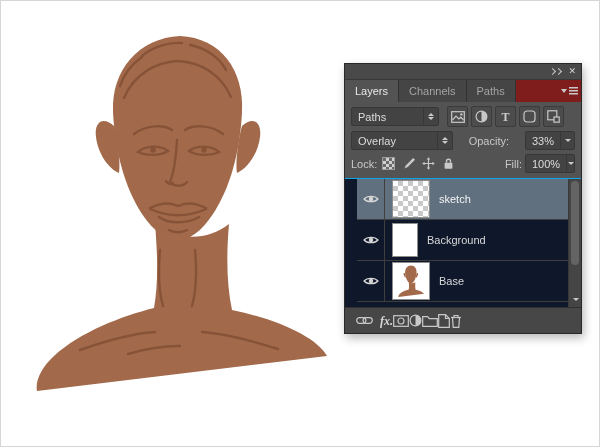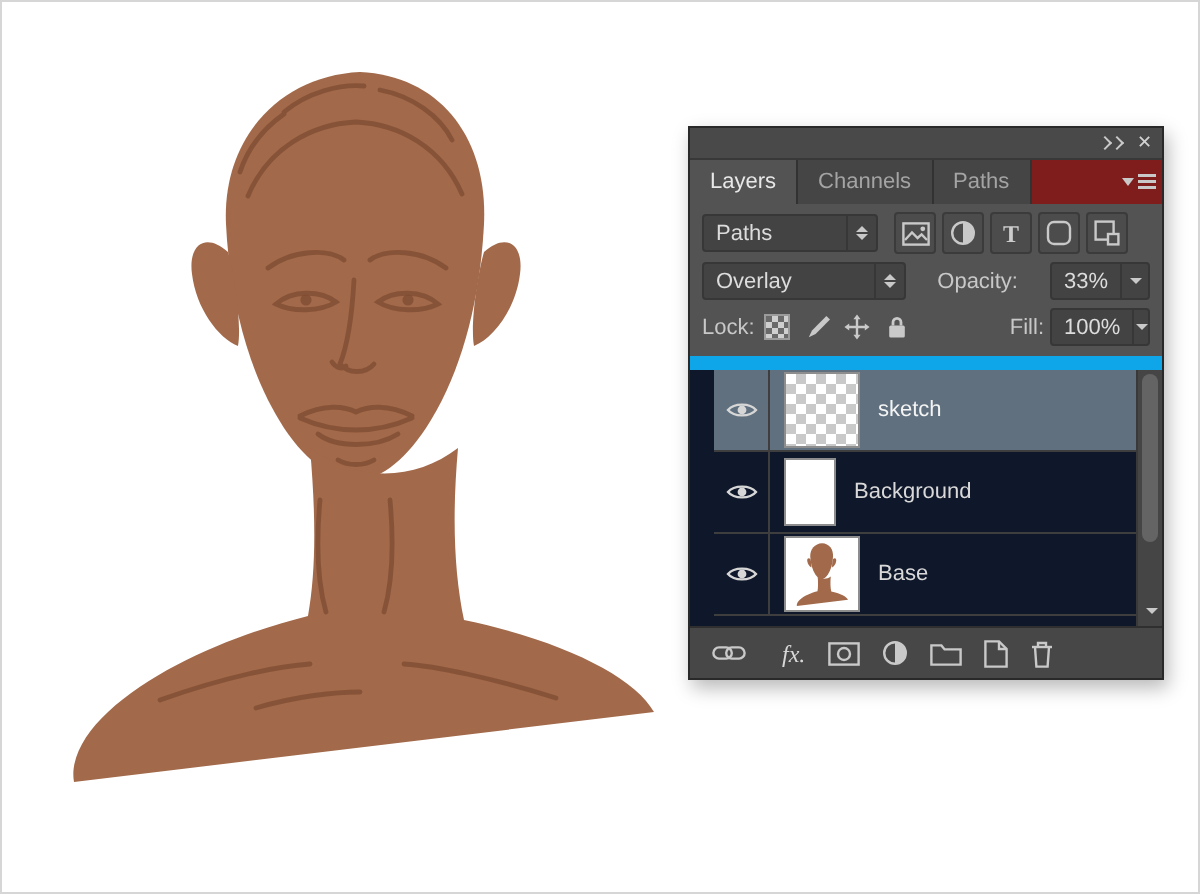--- a/index.html
+++ b/index.html
@@ -44,40 +44,40 @@
   .filter-row{gap:3px;padding-bottom:2px;}
   .filter-btn{width:19px;height:19px;display:flex;align-items:center;justify-content:center;background:#4c4c4c;border:1px solid #3b3b3b;border-radius:2px;cursor:pointer;}
   .type-glyph{font-family:"Liberation Serif", serif;font-weight:bold;font-size:12px;color:#cccccc;line-height:1;}
 
   .blend-row{gap:16px;padding-top:2px;padding-bottom:3px;}
   .blend-combo{width:114px;}
   .small-combo{width:50px;}
   .rlabel{color:#c8c8c8;}
   .push{margin-left:auto;text-align:right;}
 
-  .lock-row{gap:3px;padding-top:1px;padding-bottom:5px;border-bottom:7px solid #0ea5e9;}
+  .lock-row{gap:3px;padding-top:1px;padding-bottom:5px;border-bottom:1px solid #0ea5e9;}
   .lock-btn{width:17px;height:17px;display:flex;align-items:center;justify-content:center;cursor:pointer;}
   .mini-checker{width:11px;height:11px;border:1px solid #9b9b9b;background-color:#6a6a6a;background-image:linear-gradient(45deg,#cfcfcf 25%,transparent 25%,transparent 75%,#cfcfcf 75%),linear-gradient(45deg,#cfcfcf 25%,transparent 25%,transparent 75%,#cfcfcf 75%);background-size:6px 6px;background-position:0 0,3px 3px;}
 
   .layers{position:relative;background:#0f172a;height:128px;padding-left:12px;}
   .layer-row{display:flex;align-items:center;height:40px;border-bottom:1px solid #3e3e3e;padding-right:14px;cursor:pointer;}
   .layer-row.selected{background:#60707f;}
   .eye-cell{width:27px;align-self:stretch;display:flex;align-items:center;justify-content:center;border-right:1px solid #3e3e3e;cursor:pointer;}
   .thumb{margin-left:7px;box-sizing:border-box;flex:0 0 auto;}
   .thumb.checker{width:38px;height:38px;border:1px solid #8d8d8d;background-color:#ffffff;background-image:linear-gradient(45deg,#c9c9c9 25%,transparent 25%,transparent 75%,#c9c9c9 75%),linear-gradient(45deg,#c9c9c9 25%,transparent 25%,transparent 75%,#c9c9c9 75%);background-size:10px 10px;background-position:0 0,5px 5px;}
   .thumb.figure{width:38px;height:38px;border:1px solid #8d8d8d;background:#ffffff;display:flex;align-items:center;justify-content:center;overflow:hidden;}
   .thumb.whitebg{width:26px;height:34px;border:1px solid #8d8d8d;background:#ffffff;}
   .layer-name{margin-left:9px;color:#d9d9d9;white-space:nowrap;}
   .layer-row.selected .layer-name{color:#f4f4f4;}
 
   .scrollbar{position:absolute;top:0;right:0;bottom:0;width:13px;background:#454545;border-left:1px solid #393939;box-sizing:border-box;}
   .sb-thumb{position:absolute;top:2px;left:2px;width:8px;height:84px;background:#646464;border-radius:4px;cursor:pointer;}
   .sb-down{position:absolute;bottom:2px;left:0;width:13px;height:11px;display:flex;align-items:center;justify-content:center;cursor:pointer;}
 
-  .bottombar{height:25px;background:#474747;border-top:1px solid #2f2f2f;display:flex;align-items:center;gap:11px;padding:0 11px;}
+  .bottombar{height:25px;background:#474747;border-top:1px solid #2f2f2f;display:flex;align-items:center;gap:0;padding:0 11px;font-weight:bold;}
   .bb-icon{display:flex;align-items:center;justify-content:center;cursor:pointer;}
   .bb-link{margin-right:7px;}
   .fx-label{font-family:"Liberation Serif", serif;font-style:italic;font-size:12px;color:#d8d8d8;line-height:1;}
 </style>
 </head>
 <body>
 
 <svg class="artwork" width="315" height="385" viewBox="0 0 315 385">
   <g fill="#a2694a" stroke="none">
     <path d="M158,18 C199,20 222,52 220,94 C218,134 208,170 191,196 C179,214 167,222 156,222 C145,222 132,214 120,196 C103,170 93,134 91,94 C89,52 117,20 158,18 Z"></path>

